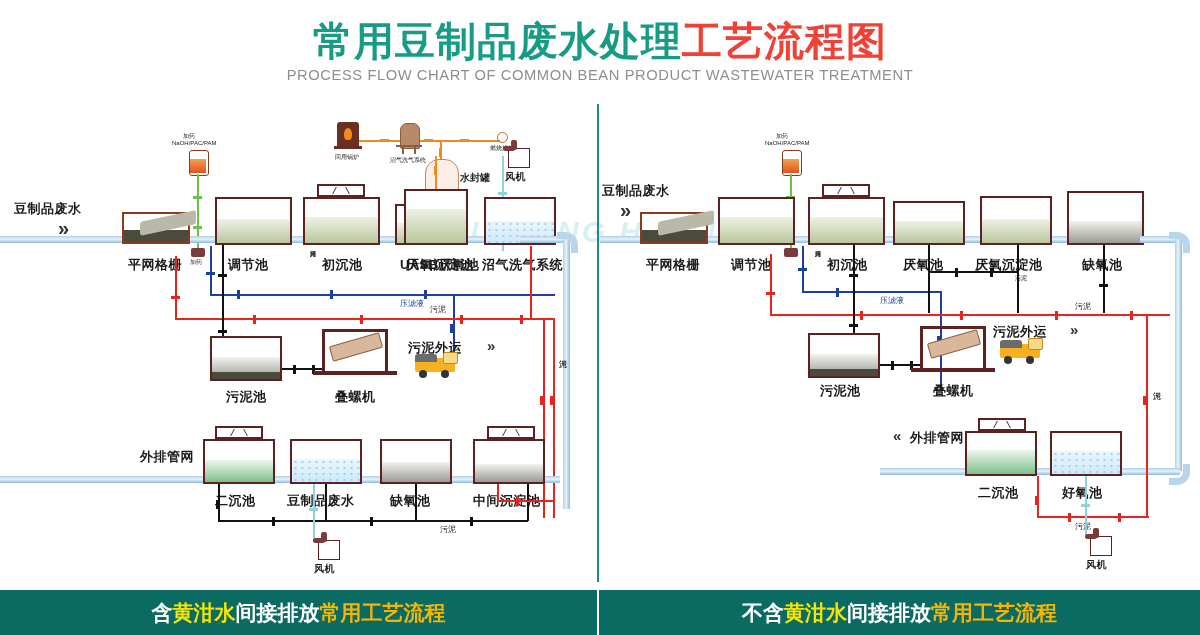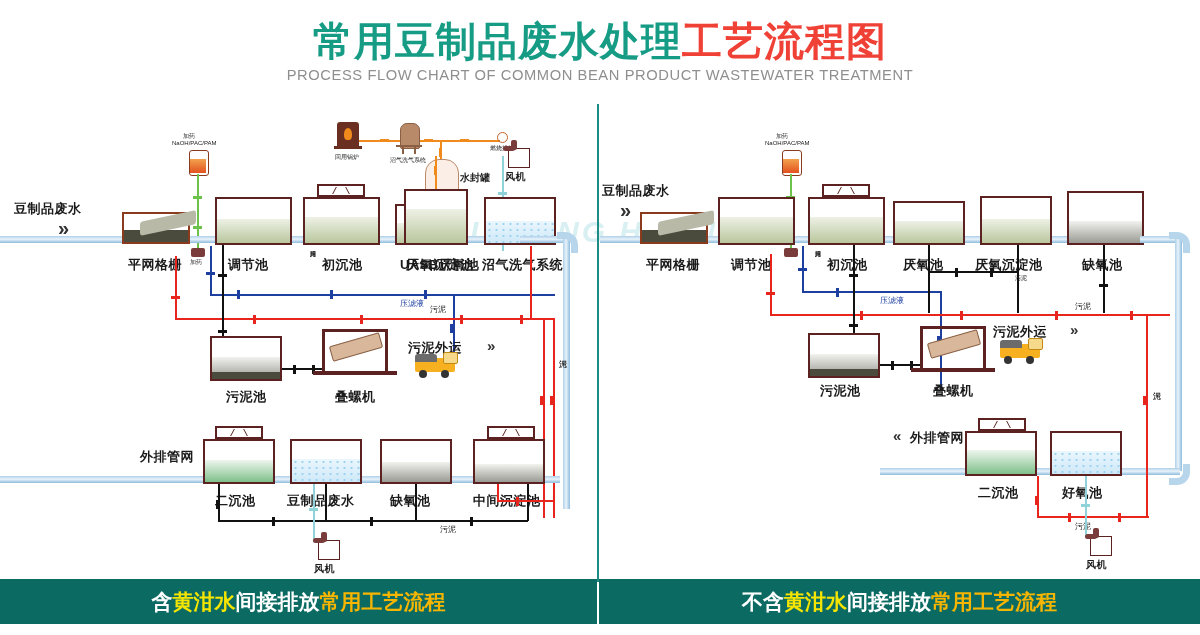--- a/index.html
+++ b/index.html
@@ -15,21 +15,21 @@
   #subtitle{position:absolute;left:0;top:66px;width:1200px;text-align:center;
             font-size:15.5px;color:#8f8f8f;letter-spacing:.6px;white-space:nowrap;
             transform:scaleX(.95);transform-origin:center;}
 
   
   #canvas{position:absolute;left:0;top:96px;width:1200px;height:494px;}
   #divider{position:absolute;left:597px;top:104px;width:2px;height:478px;
            background:#1d8d84;}
 
   
-  .footer{position:absolute;bottom:11px;height:45px;background:#0b6b63;}
+  .footer{position:absolute;bottom:0;height:45px;background:#0b6b63;}
   #footer-left{left:0;width:597px;}
   #footer-right{left:599px;width:601px;}
   .footer-txt{position:absolute;left:0;top:0;width:100%;height:45px;
               line-height:45px;text-align:center;font-size:21px;font-weight:bold;
               white-space:nowrap;}
   .f-w{color:#ffffff;} .f-y{color:#f6e500;} .f-o{color:#f6b500;}
 
   
   #wm{position:absolute;left:470px;top:215px;width:520px;height:150px;
       pointer-events:none;}

